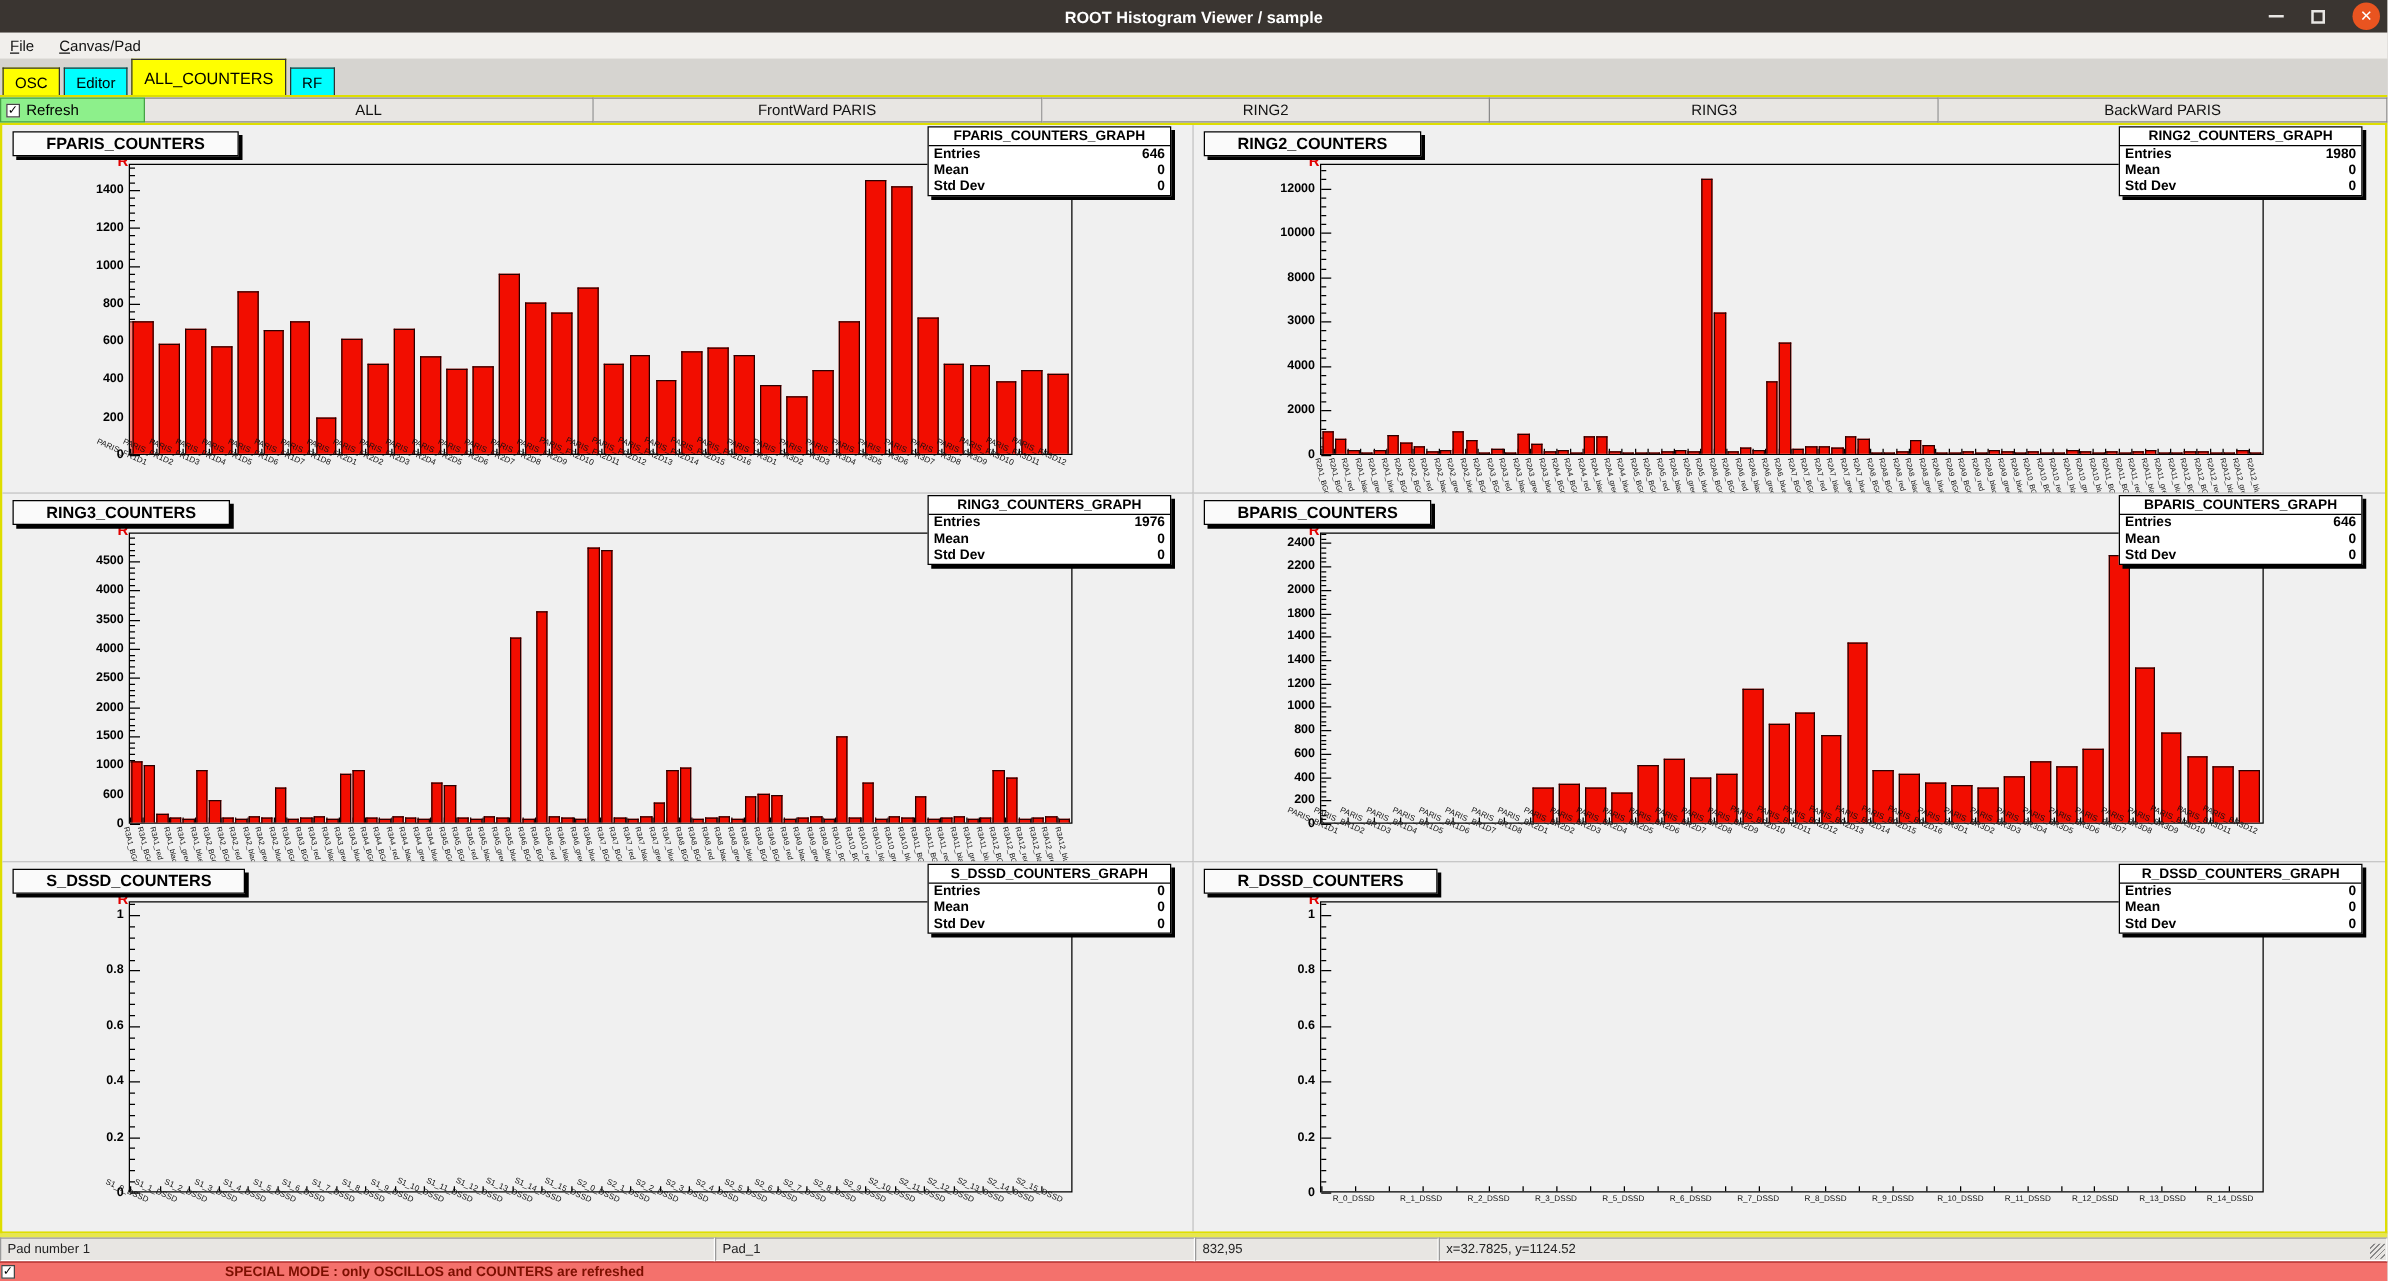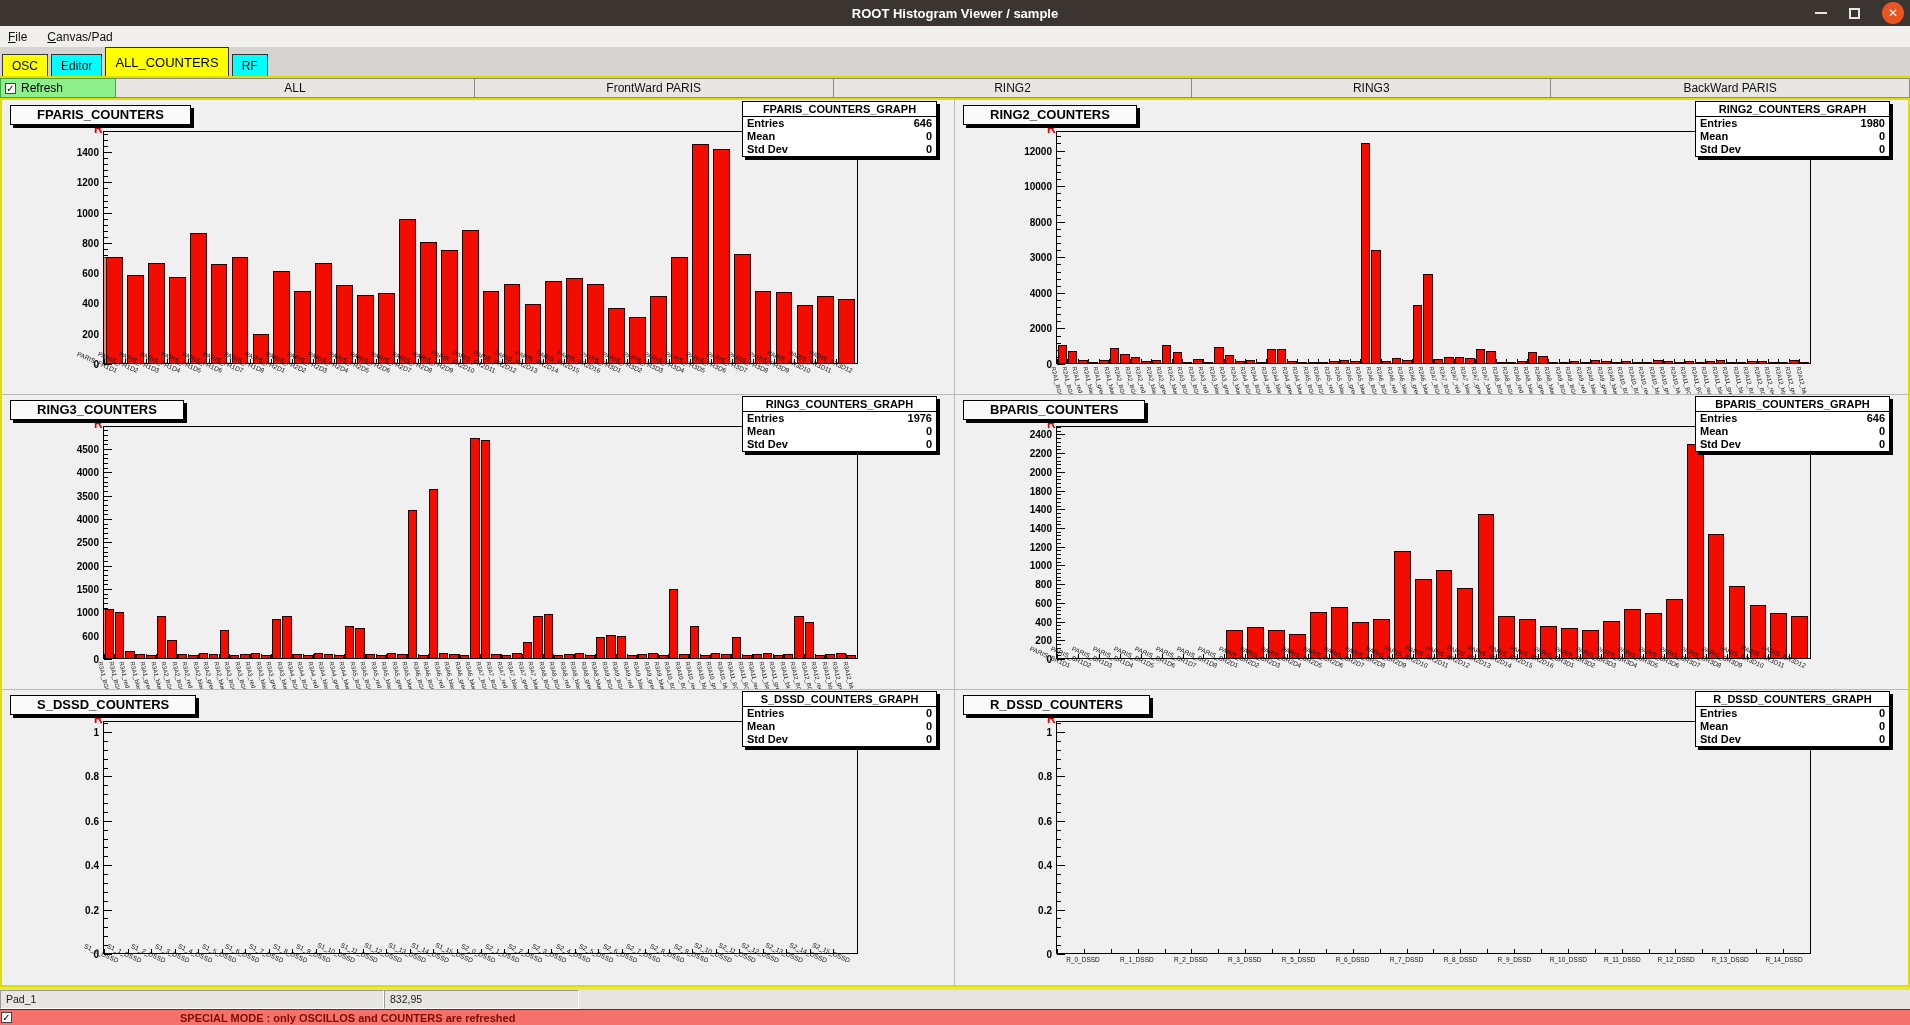--- a/index.html
+++ b/index.html
@@ -1831,20 +1831,25 @@
         </div>
         <div class="srow">
           <span>Std Dev</span>
           <span>0</span>
         </div>
       </div>
     </div>
   </div>
 
 <div class="statusbar">
+  <div class="sbf sb1">Pad number 1</div>
   <div class="sbf sb2">Pad_1</div>
   <div class="sbf sb3">832,95</div>
+  <div class="sbf sb4">
+    <span>x=32.7825, y=1124.52</span>
+    <div class="grip"></div>
+  </div>
 </div>
 
 <div class="redbar">
   <div class="checkbox">✓</div>
   <div class="redtext">SPECIAL MODE : only OSCILLOS and COUNTERS are refreshed</div>
 </div>
 
 </body></html>

